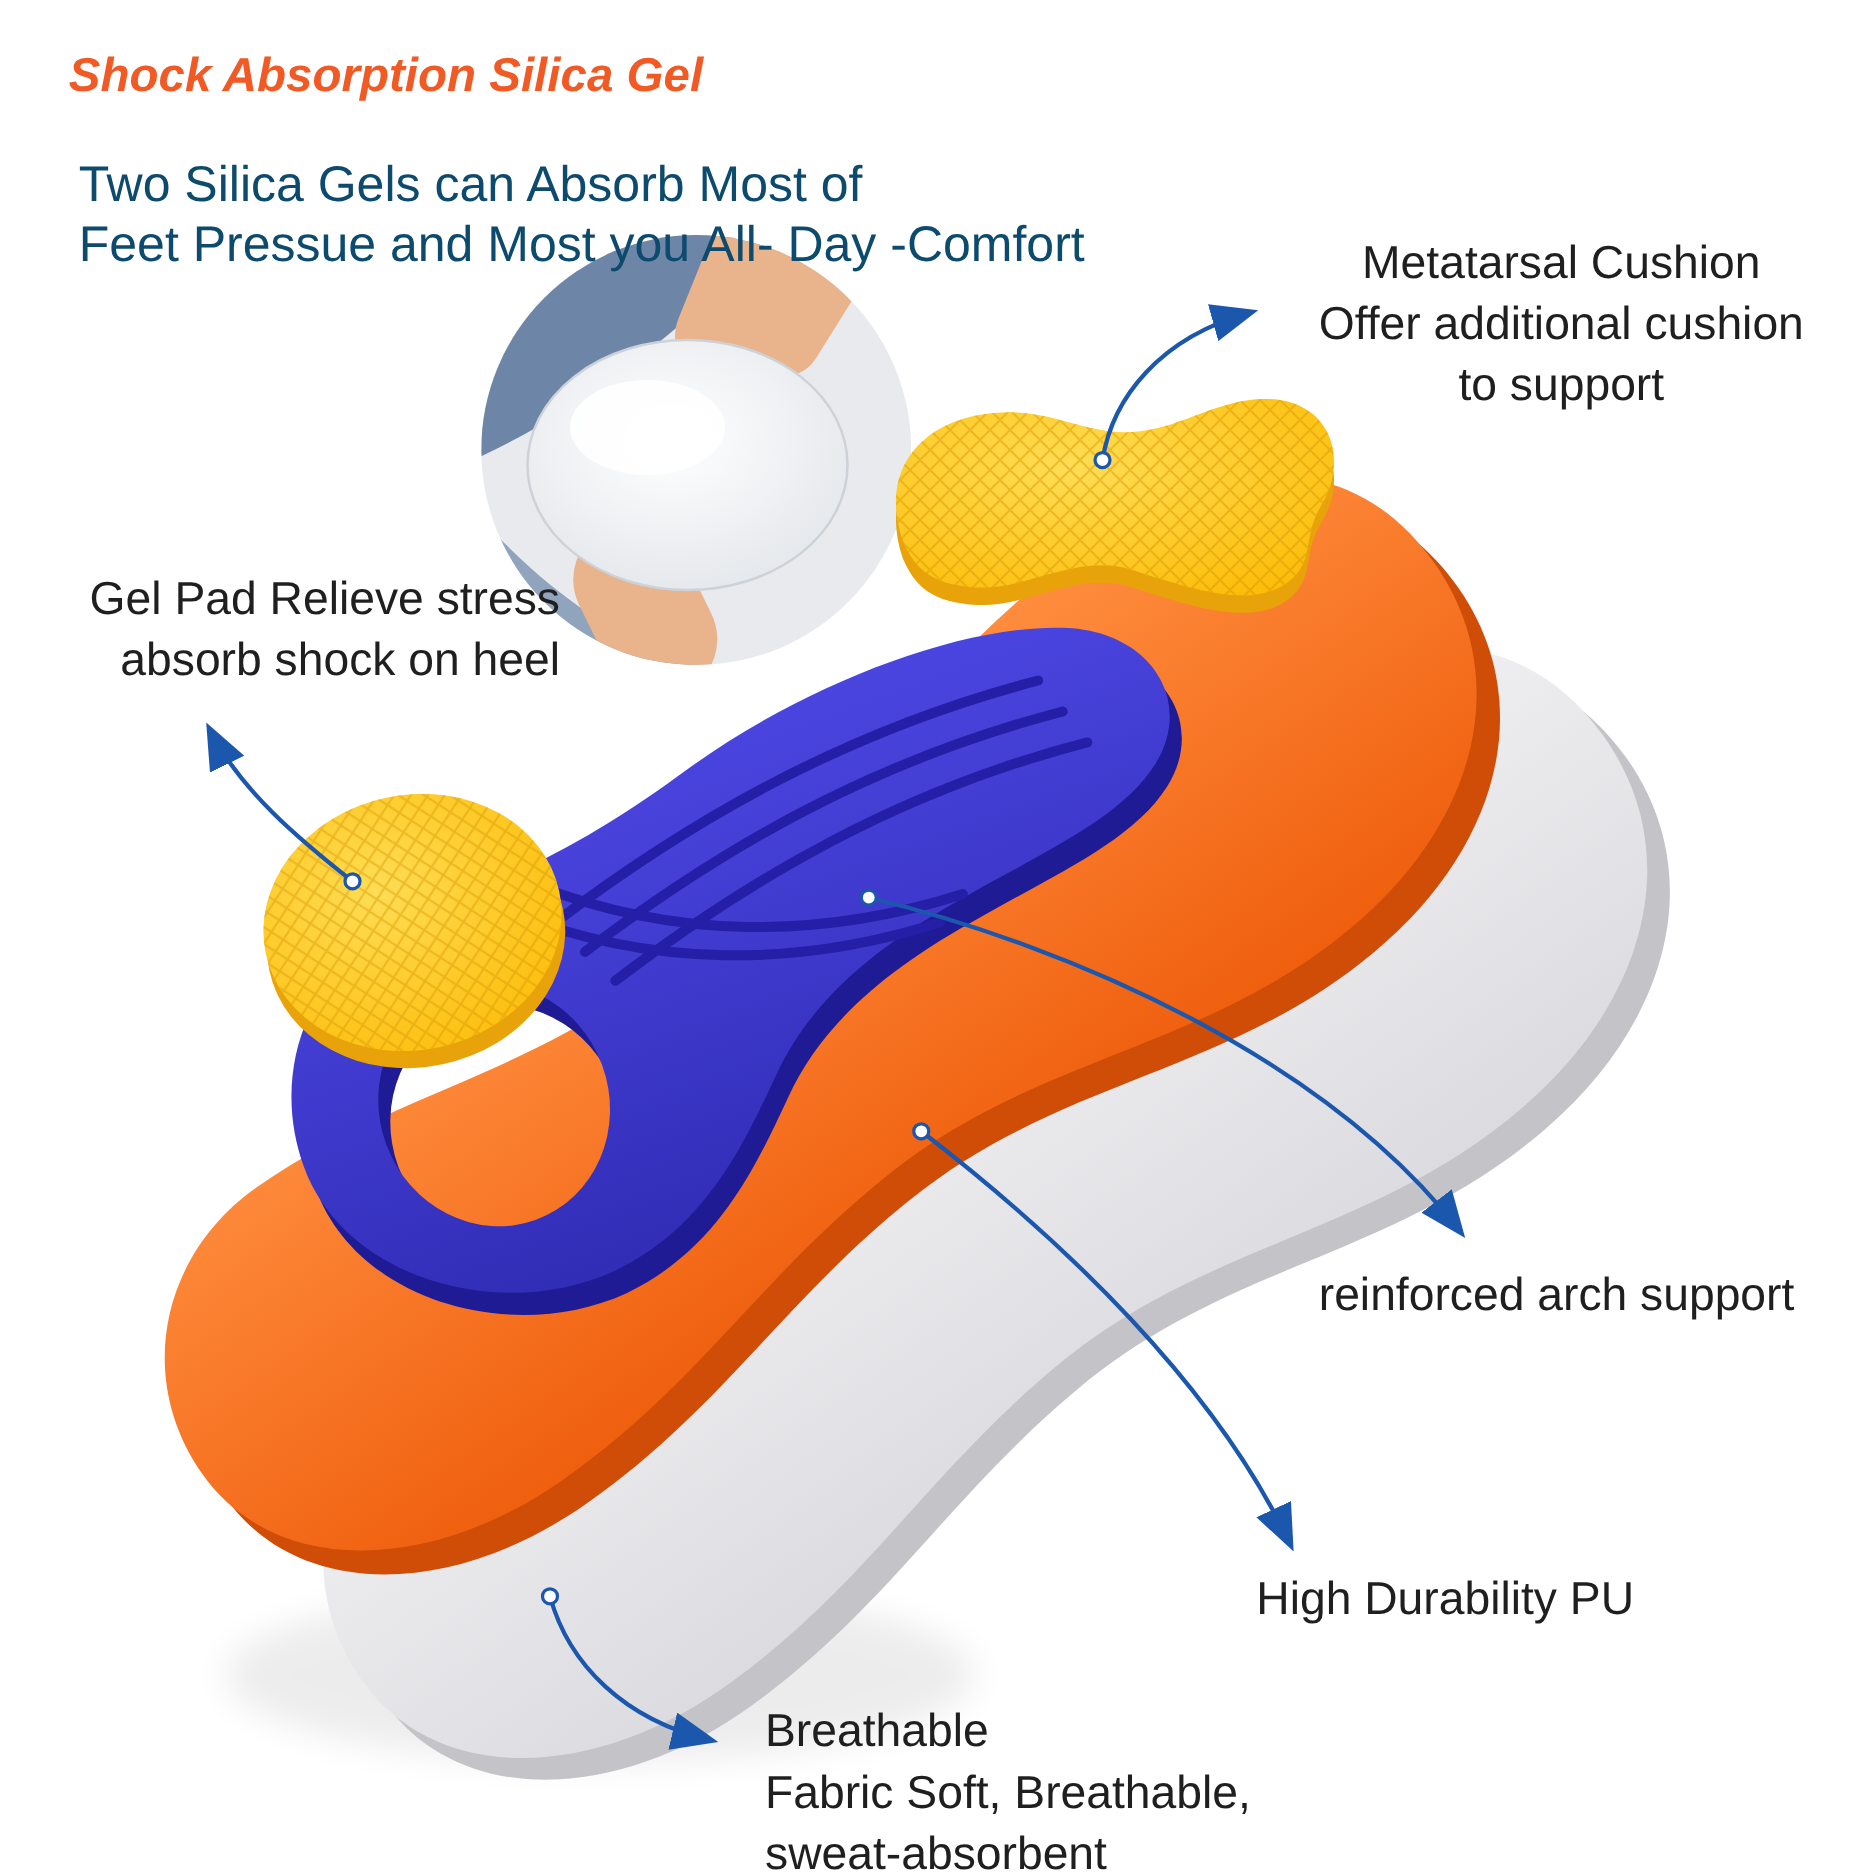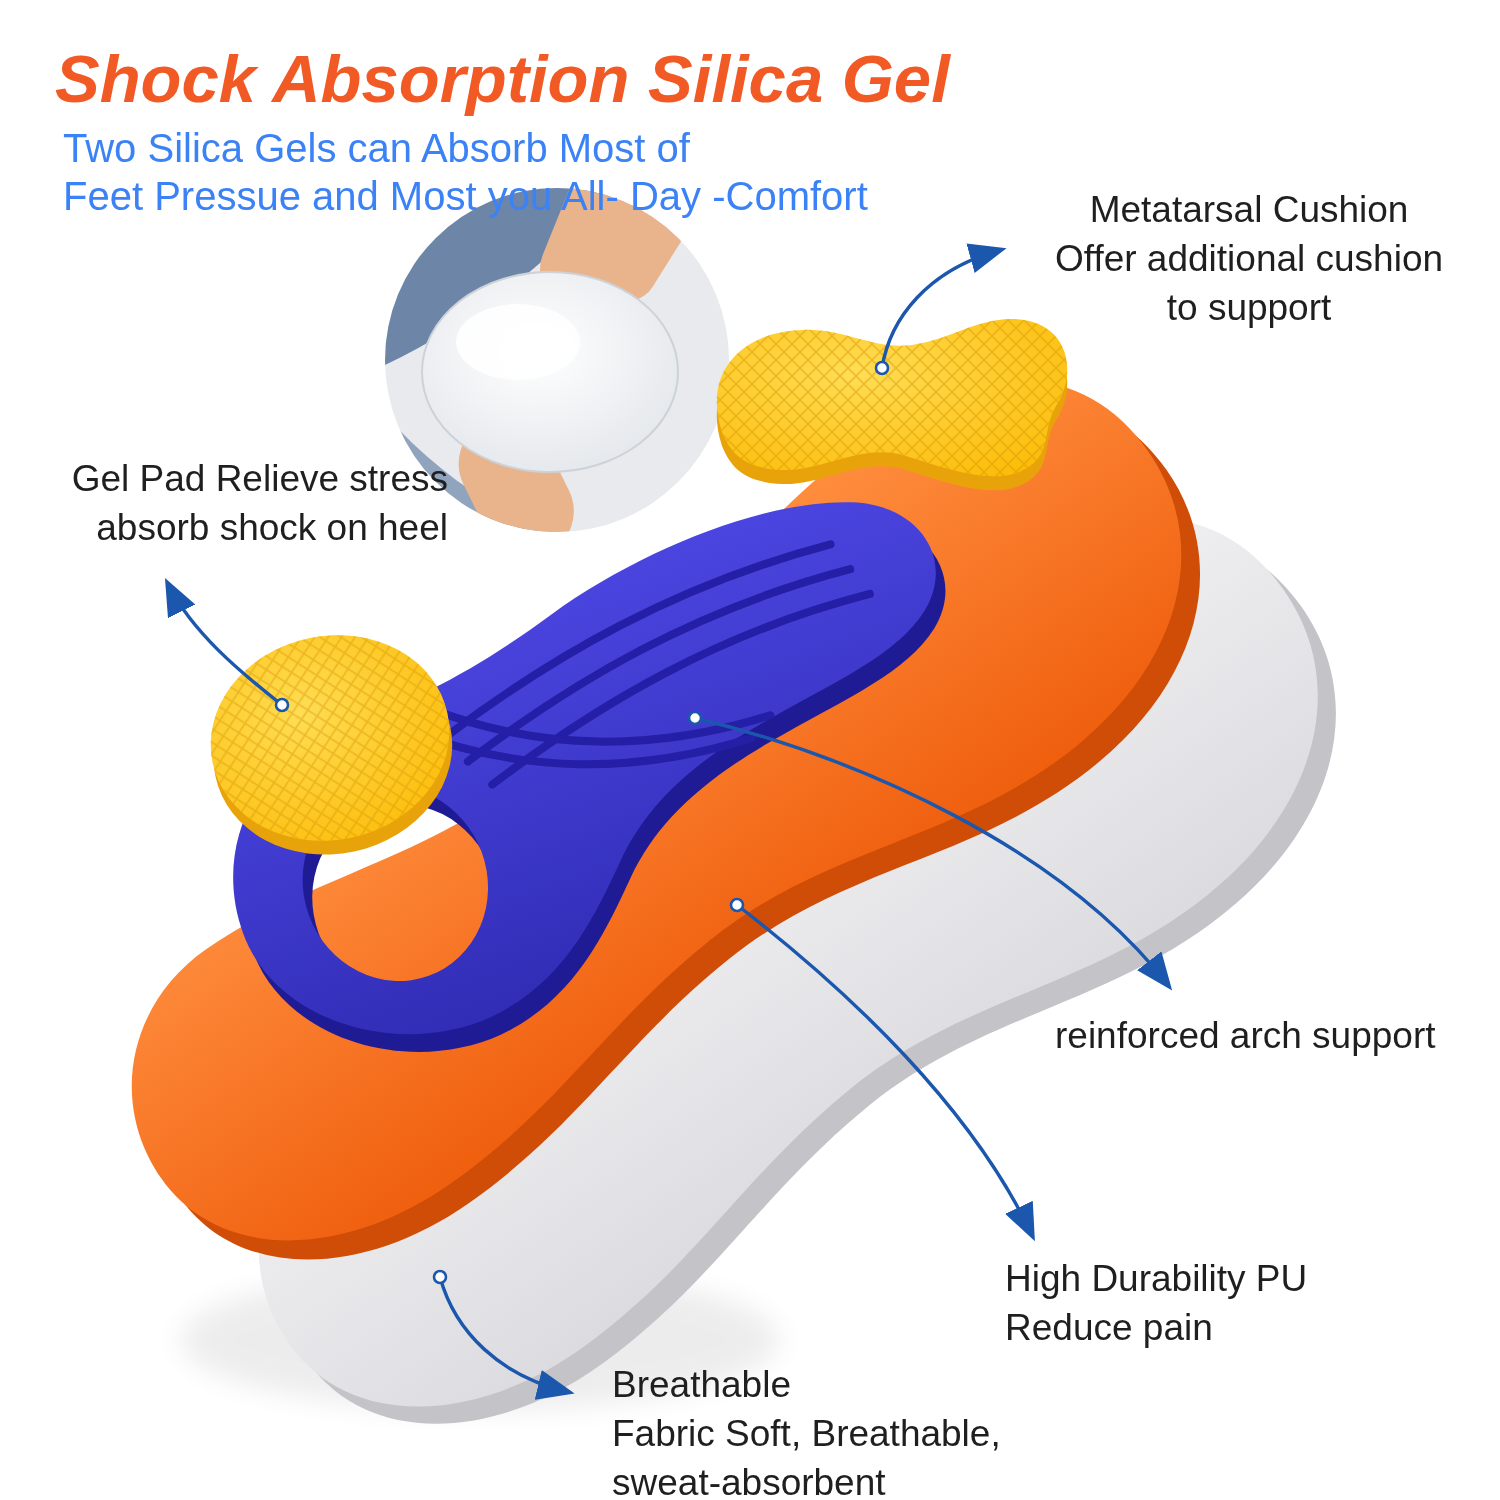--- a/index.html
+++ b/index.html
@@ -3,26 +3,26 @@
 <meta charset="utf-8">
 <style>
   html,body{margin:0;padding:0;background:#ffffff;}
   .stage{
     position:relative;width:1500px;height:1500px;background:#ffffff;
     font-family:"Liberation Sans",sans-serif;overflow:hidden;
   }
   .stage svg{position:absolute;left:0;top:0;}
   .title{
     position:absolute;left:55px;top:40px;
-    font-size:67px;font-weight:700;font-style:italic;
+    font-size:38px;font-weight:700;font-style:italic;
     color:#f15a24;white-space:nowrap;
   }
   .subtitle{
     position:absolute;left:63px;top:124px;
-    font-size:40px;color:#3b82f6;line-height:1.2;white-space:nowrap;
+    font-size:40px;color:#0c4a6e;line-height:1.2;white-space:nowrap;
   }
   .anno{
     position:absolute;color:#1f1f1f;font-size:37px;line-height:1.32;white-space:nowrap;
   }
   .anno.center{text-align:center;}
 </style>
 </head>
 <body>
 
 <div class="stage">
@@ -176,21 +176,20 @@
     <div>Gel Pad Relieve stress</div>
     <div>absorb shock on heel</div>
   </div>
 
   <div class="anno" style="left:1055px;top:1012px;">
     <div>reinforced arch support</div>
   </div>
 
   <div class="anno" style="left:1005px;top:1255px;">
     <div>High Durability PU</div>
-    <div>Reduce pain</div>
   </div>
 
   <div class="anno" style="left:612px;top:1316px;margin-top:45px;">
     <div>Breathable</div>
     <div>Fabric Soft, Breathable,</div>
     <div>sweat-absorbent</div>
   </div>
 
 </div>
 

